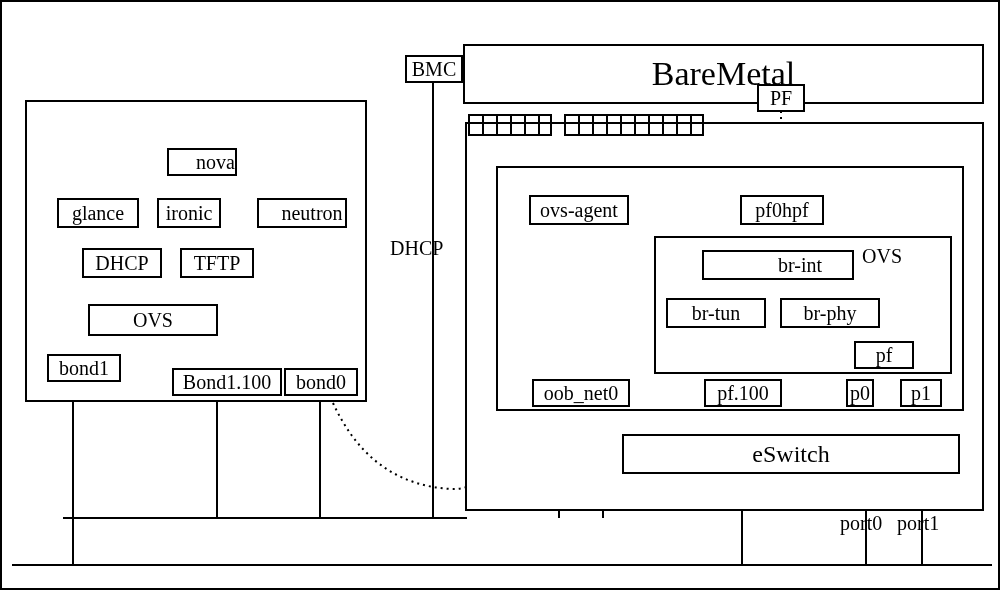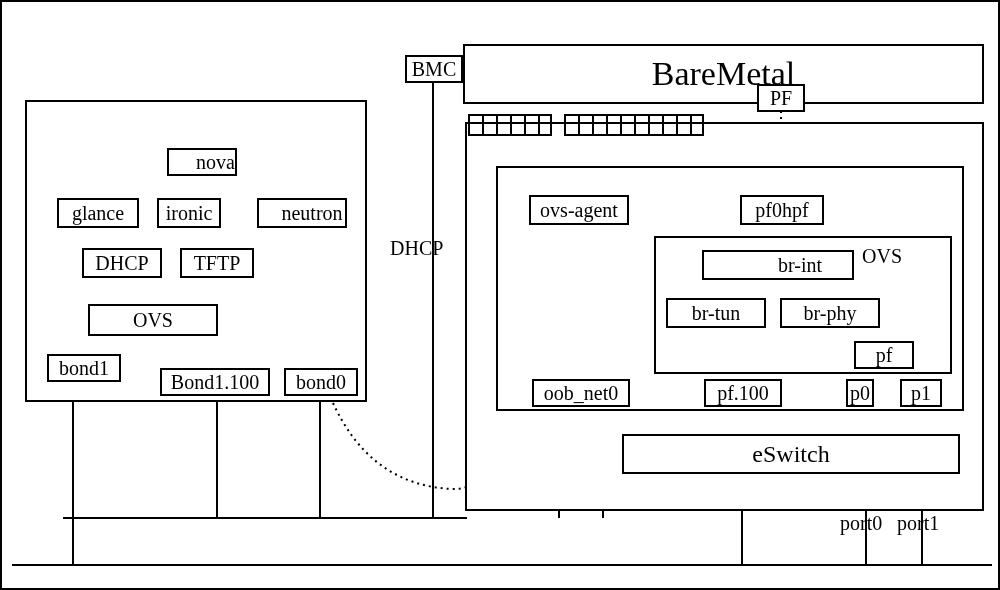--- a/index.html
+++ b/index.html
@@ -187,21 +187,21 @@
   </div>
 
   <div class="box" style="left:86px; top:302px; width:130px; height:32px; z-index:3;">
     <span>OVS</span>
   </div>
 
   <div class="box" style="left:45px; top:352px; width:74px; height:28px; z-index:3;">
     <span>bond1</span>
   </div>
 
-  <div class="box" style="left:158px; top:366px; width:110px; height:28px; z-index:3;">
+  <div class="box" style="left:170px; top:366px; width:110px; height:28px; z-index:3;">
     <span>Bond1.100</span>
   </div>
 
   <div class="box" style="left:282px; top:366px; width:74px; height:28px; z-index:3;">
     <span>bond0</span>
   </div>
 
 </div>
 
 </body></html>

